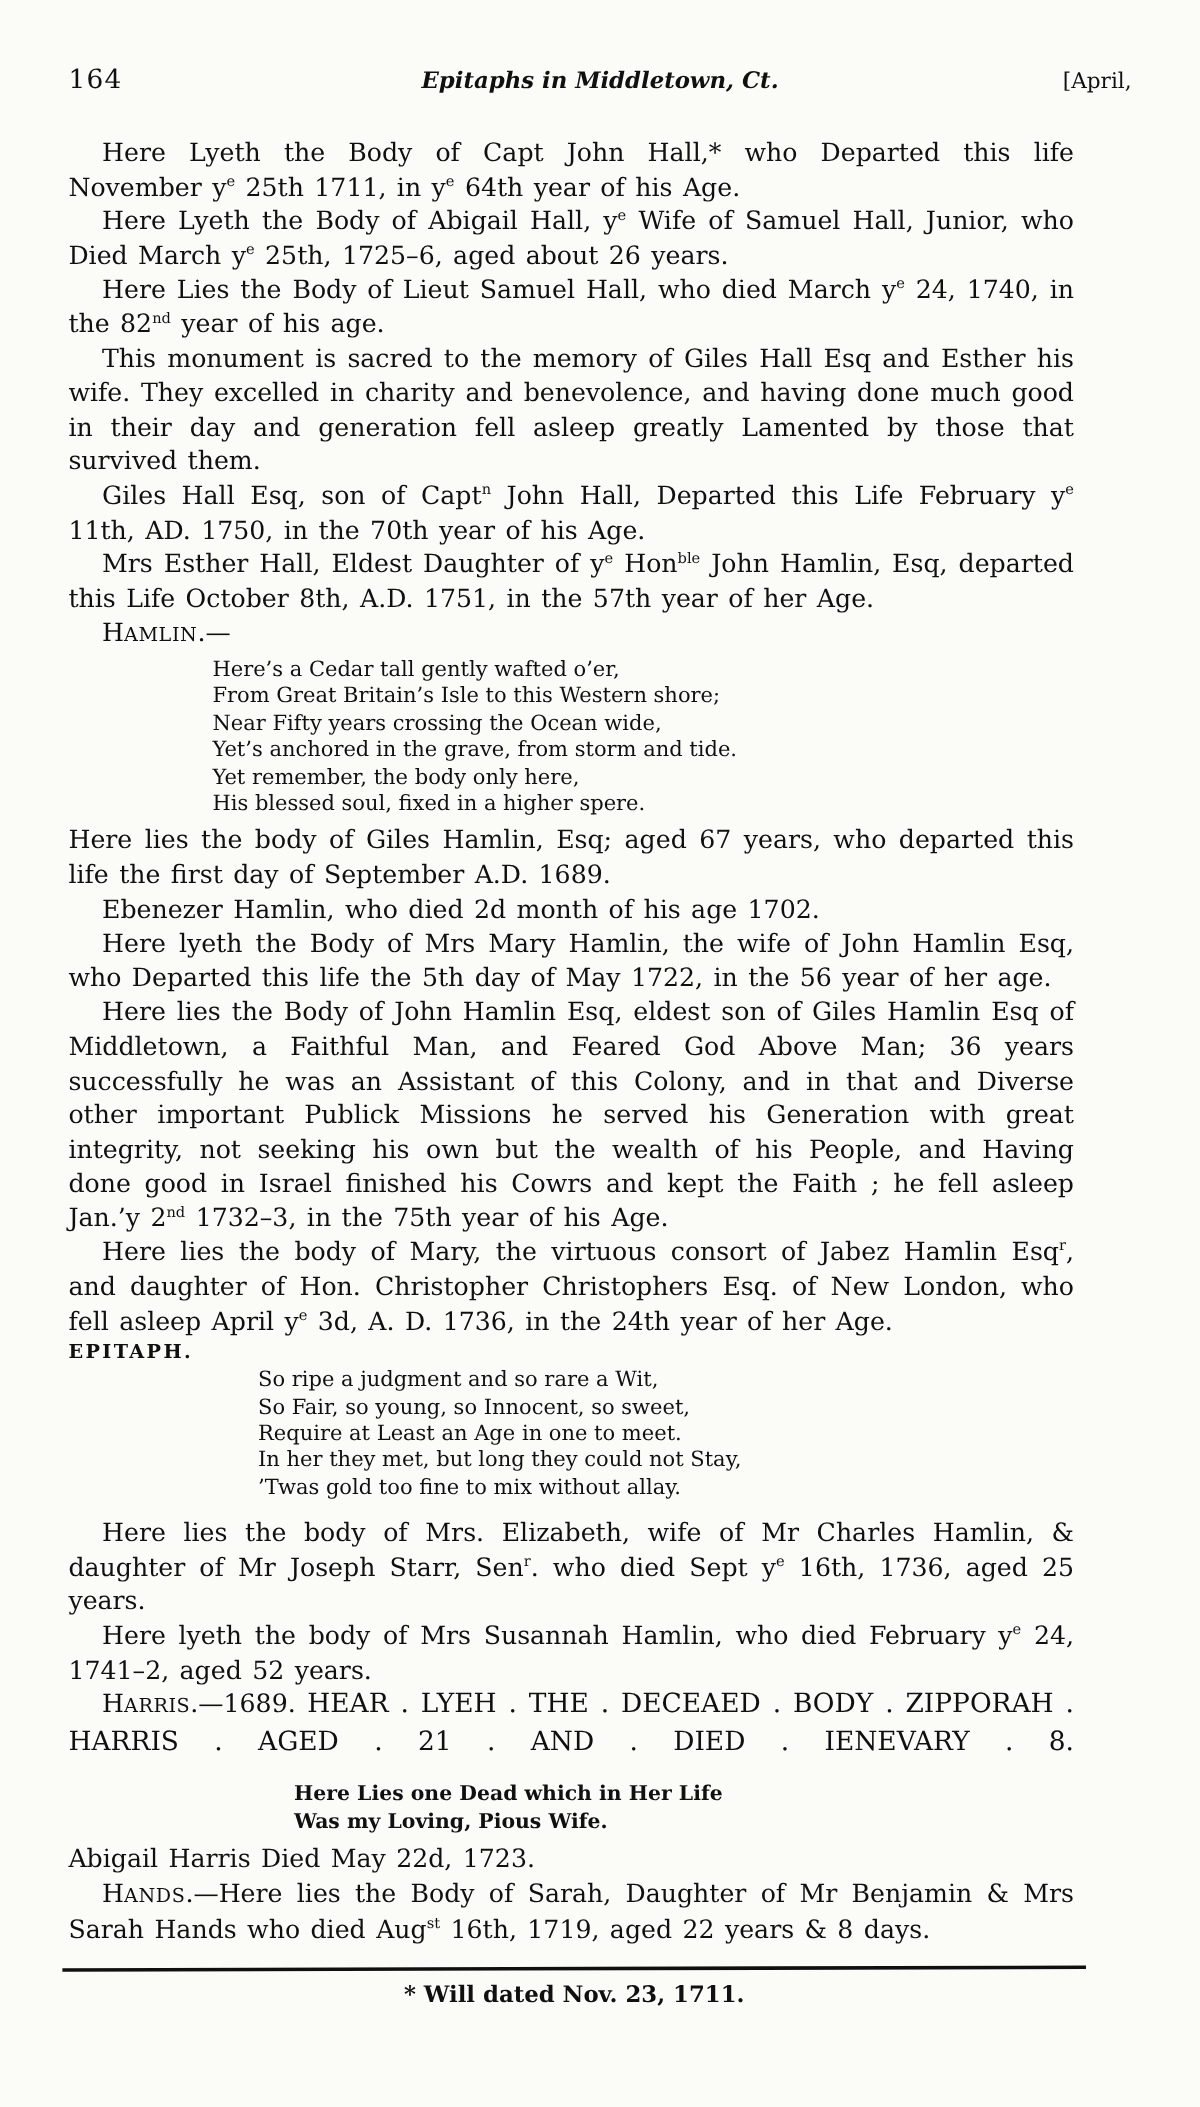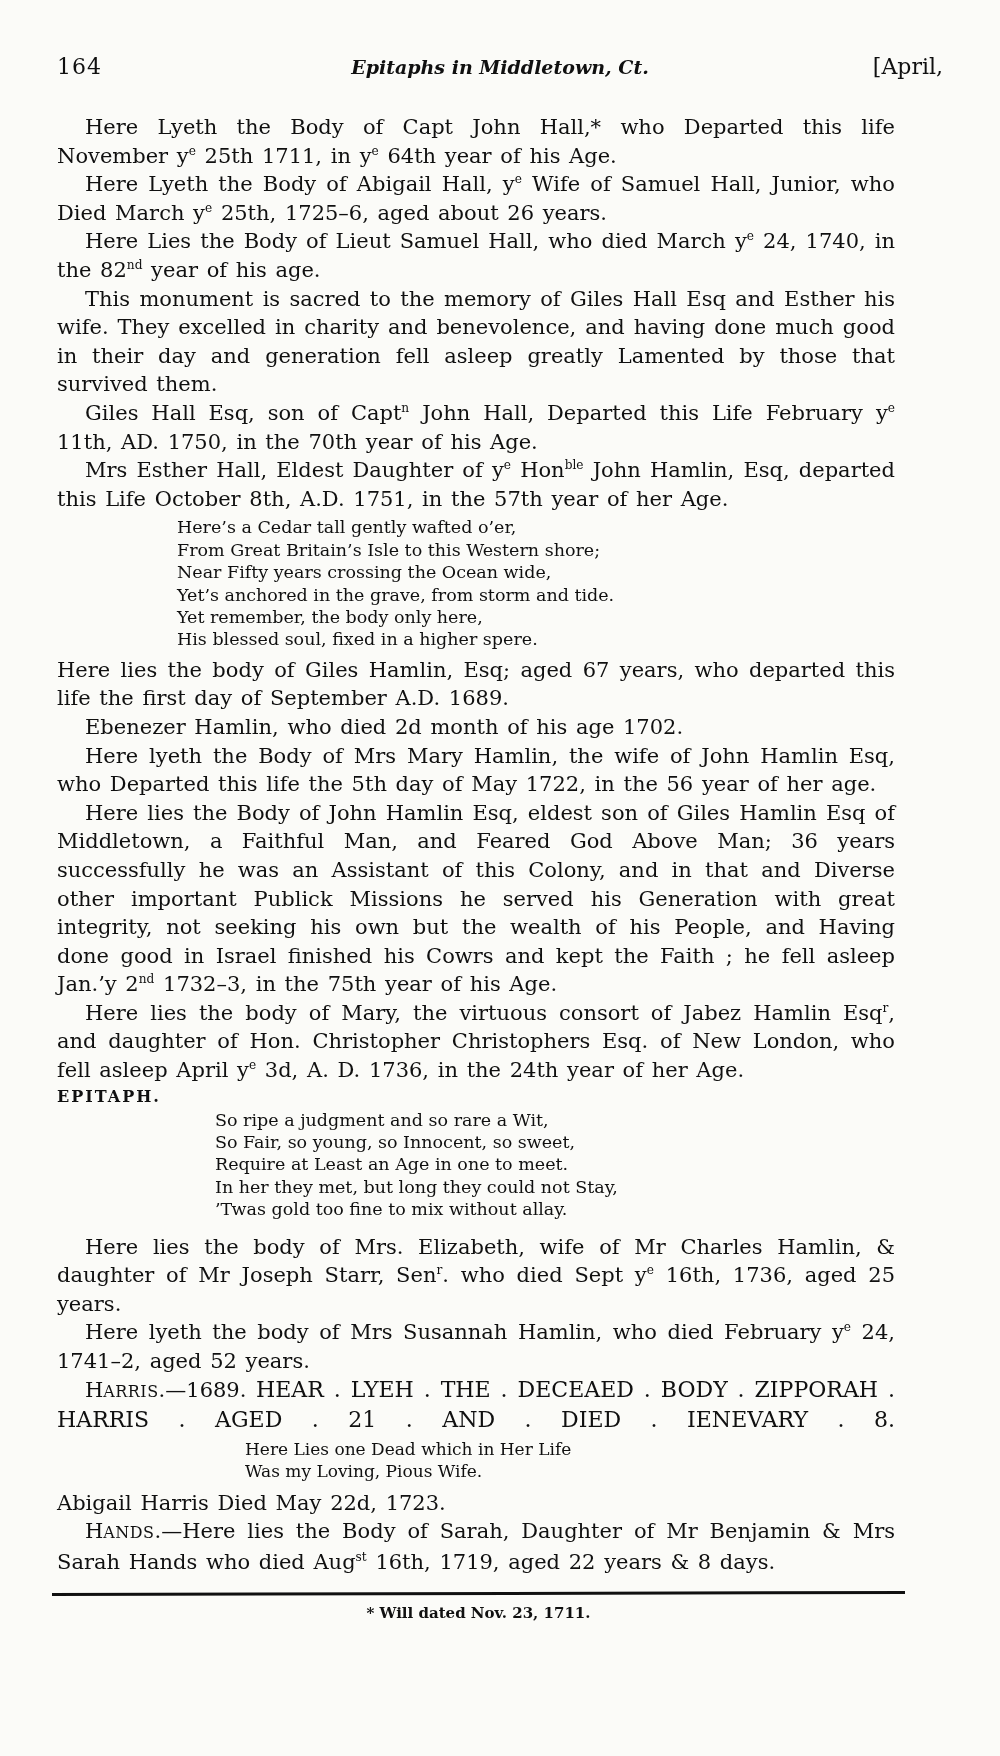--- a/index.html
+++ b/index.html
@@ -34,21 +34,21 @@
   .running-head .rtitle {
     flex: 1;
     text-align: center;
     font-style: italic;
     font-weight: bold;
     font-size: 19px;
   }
   .running-head .issue {
     width: 120px;
     text-align: right;
-    font-size: 22px;
+    font-size: 18px;
   }
   
   .content {
     margin: 34px 105px 0 57px;
     width: 838px;
   }
   p.para {
     margin: 0;
     font-size: 21px;
     line-height: 28.6px;
@@ -67,38 +67,38 @@
   .spread { text-align-last: justify; }
   
   .poem {
     margin: 3px 0 5px 0;
     font-size: 17.5px;
     line-height: 22.4px;
   }
   .poem .poem-line { white-space: nowrap; }
   .poem-1 { margin-left: 120px; }
   .poem-2 { margin-left: 158px; margin-bottom: 12px; }
-  .poem-3 { margin-left: 188px; margin-top: 3px; margin-bottom: 6px; font-weight: normal; font-size: 17px; }
+  .poem-3 { margin-left: 188px; margin-top: 18px; margin-bottom: 6px; font-weight: bold; font-size: 17px; }
   .verse-heading {
     margin: 2px 0 2px 0;
     font-size: 16px;
     font-weight: bold;
     letter-spacing: 2px;
   }
   
   .footnote { margin: 16px 95px 0 52px; }
   .footnote-rule {
     height: 3px;
     background: var(--ink);
     transform: rotate(-0.15deg);
   }
   .footnote-text {
     margin: 9px 0 0 0;
     text-align: center;
-    font-size: 15px;
+    font-size: 19px;
     font-weight: bold;
   }
 </style>
 </head>
 <body>
 
 <div class="page">
 
   <header class="running-head">
     <span class="pageno">164</span>
@@ -108,20 +108,21 @@
 
   <main class="content">
 
     <p class="para indent">Here Lyeth the Body of Capt John Hall,* who Departed this life November y<sup>e</sup> 25th 1711, in y<sup>e</sup> 64th year of his Age.</p>
     <p class="para indent">Here Lyeth the Body of Abigail Hall, y<sup>e</sup> Wife of Samuel Hall, Junior, who Died March y<sup>e</sup> 25th, 1725–6, aged about 26 years.</p>
     <p class="para indent">Here Lies the Body of Lieut Samuel Hall, who died March y<sup>e</sup> 24, 1740, in the 82<sup>nd</sup> year of his age.</p>
     <p class="para indent">This monument is sacred to the memory of Giles Hall Esq and Esther his wife.  They excelled in charity and benevolence, and having done much good in their day and generation fell asleep greatly Lamented by those that survived them.</p>
     <p class="para indent">Giles Hall Esq, son of Capt<sup>n</sup> John Hall, Departed this Life February y<sup>e</sup> 11th, AD. 1750, in the 70th year of his Age.</p>
     <p class="para indent">Mrs Esther Hall, Eldest Daughter of y<sup>e</sup> Hon<sup>ble</sup> John Hamlin, Esq, departed this Life October 8th, A.D. 1751, in the 57th year of her Age.</p>
 
+    <p class="para indent">H<span class="sc">AMLIN</span>.—</p>
 
     <div class="poem poem-1">
       <div class="poem-line">Here’s a Cedar tall gently wafted o’er,</div>
       <div class="poem-line">From Great Britain’s Isle to this Western shore;</div>
       <div class="poem-line">Near Fifty years crossing the Ocean wide,</div>
       <div class="poem-line">Yet’s anchored in the grave, from storm and tide.</div>
       <div class="poem-line">Yet remember, the body only here,</div>
       <div class="poem-line">His blessed soul, fixed in a higher spere.</div>
     </div>
 

